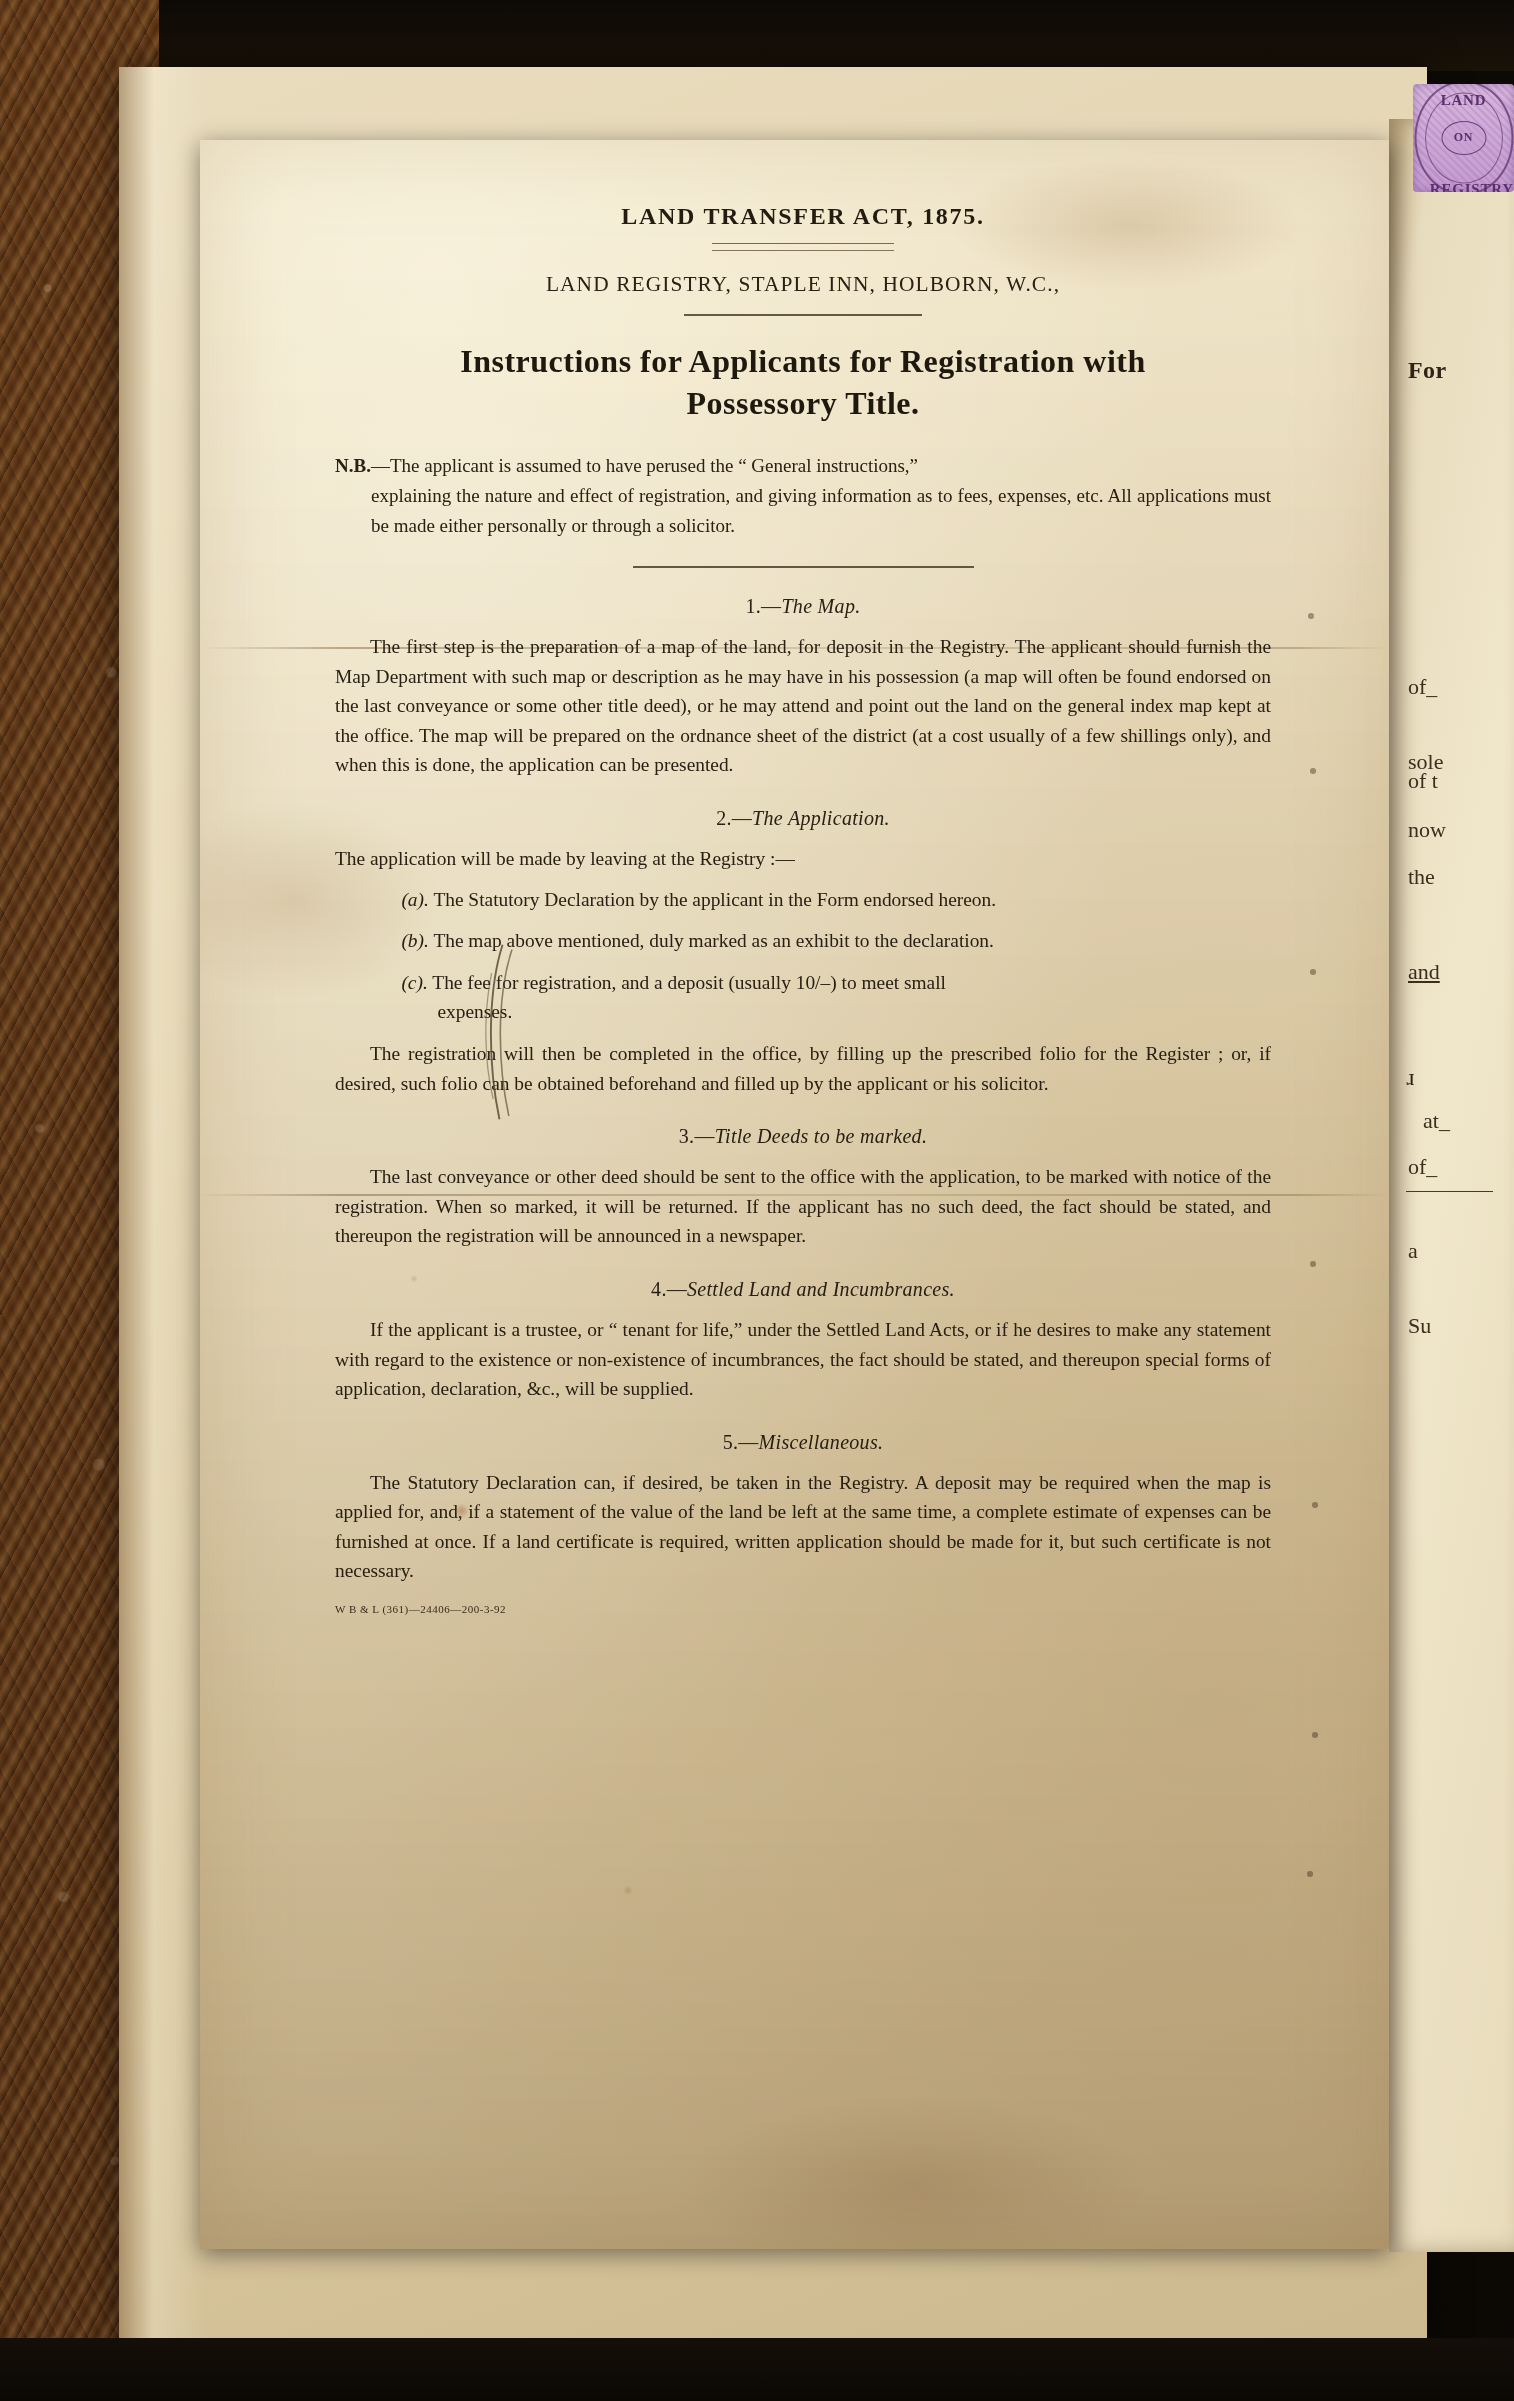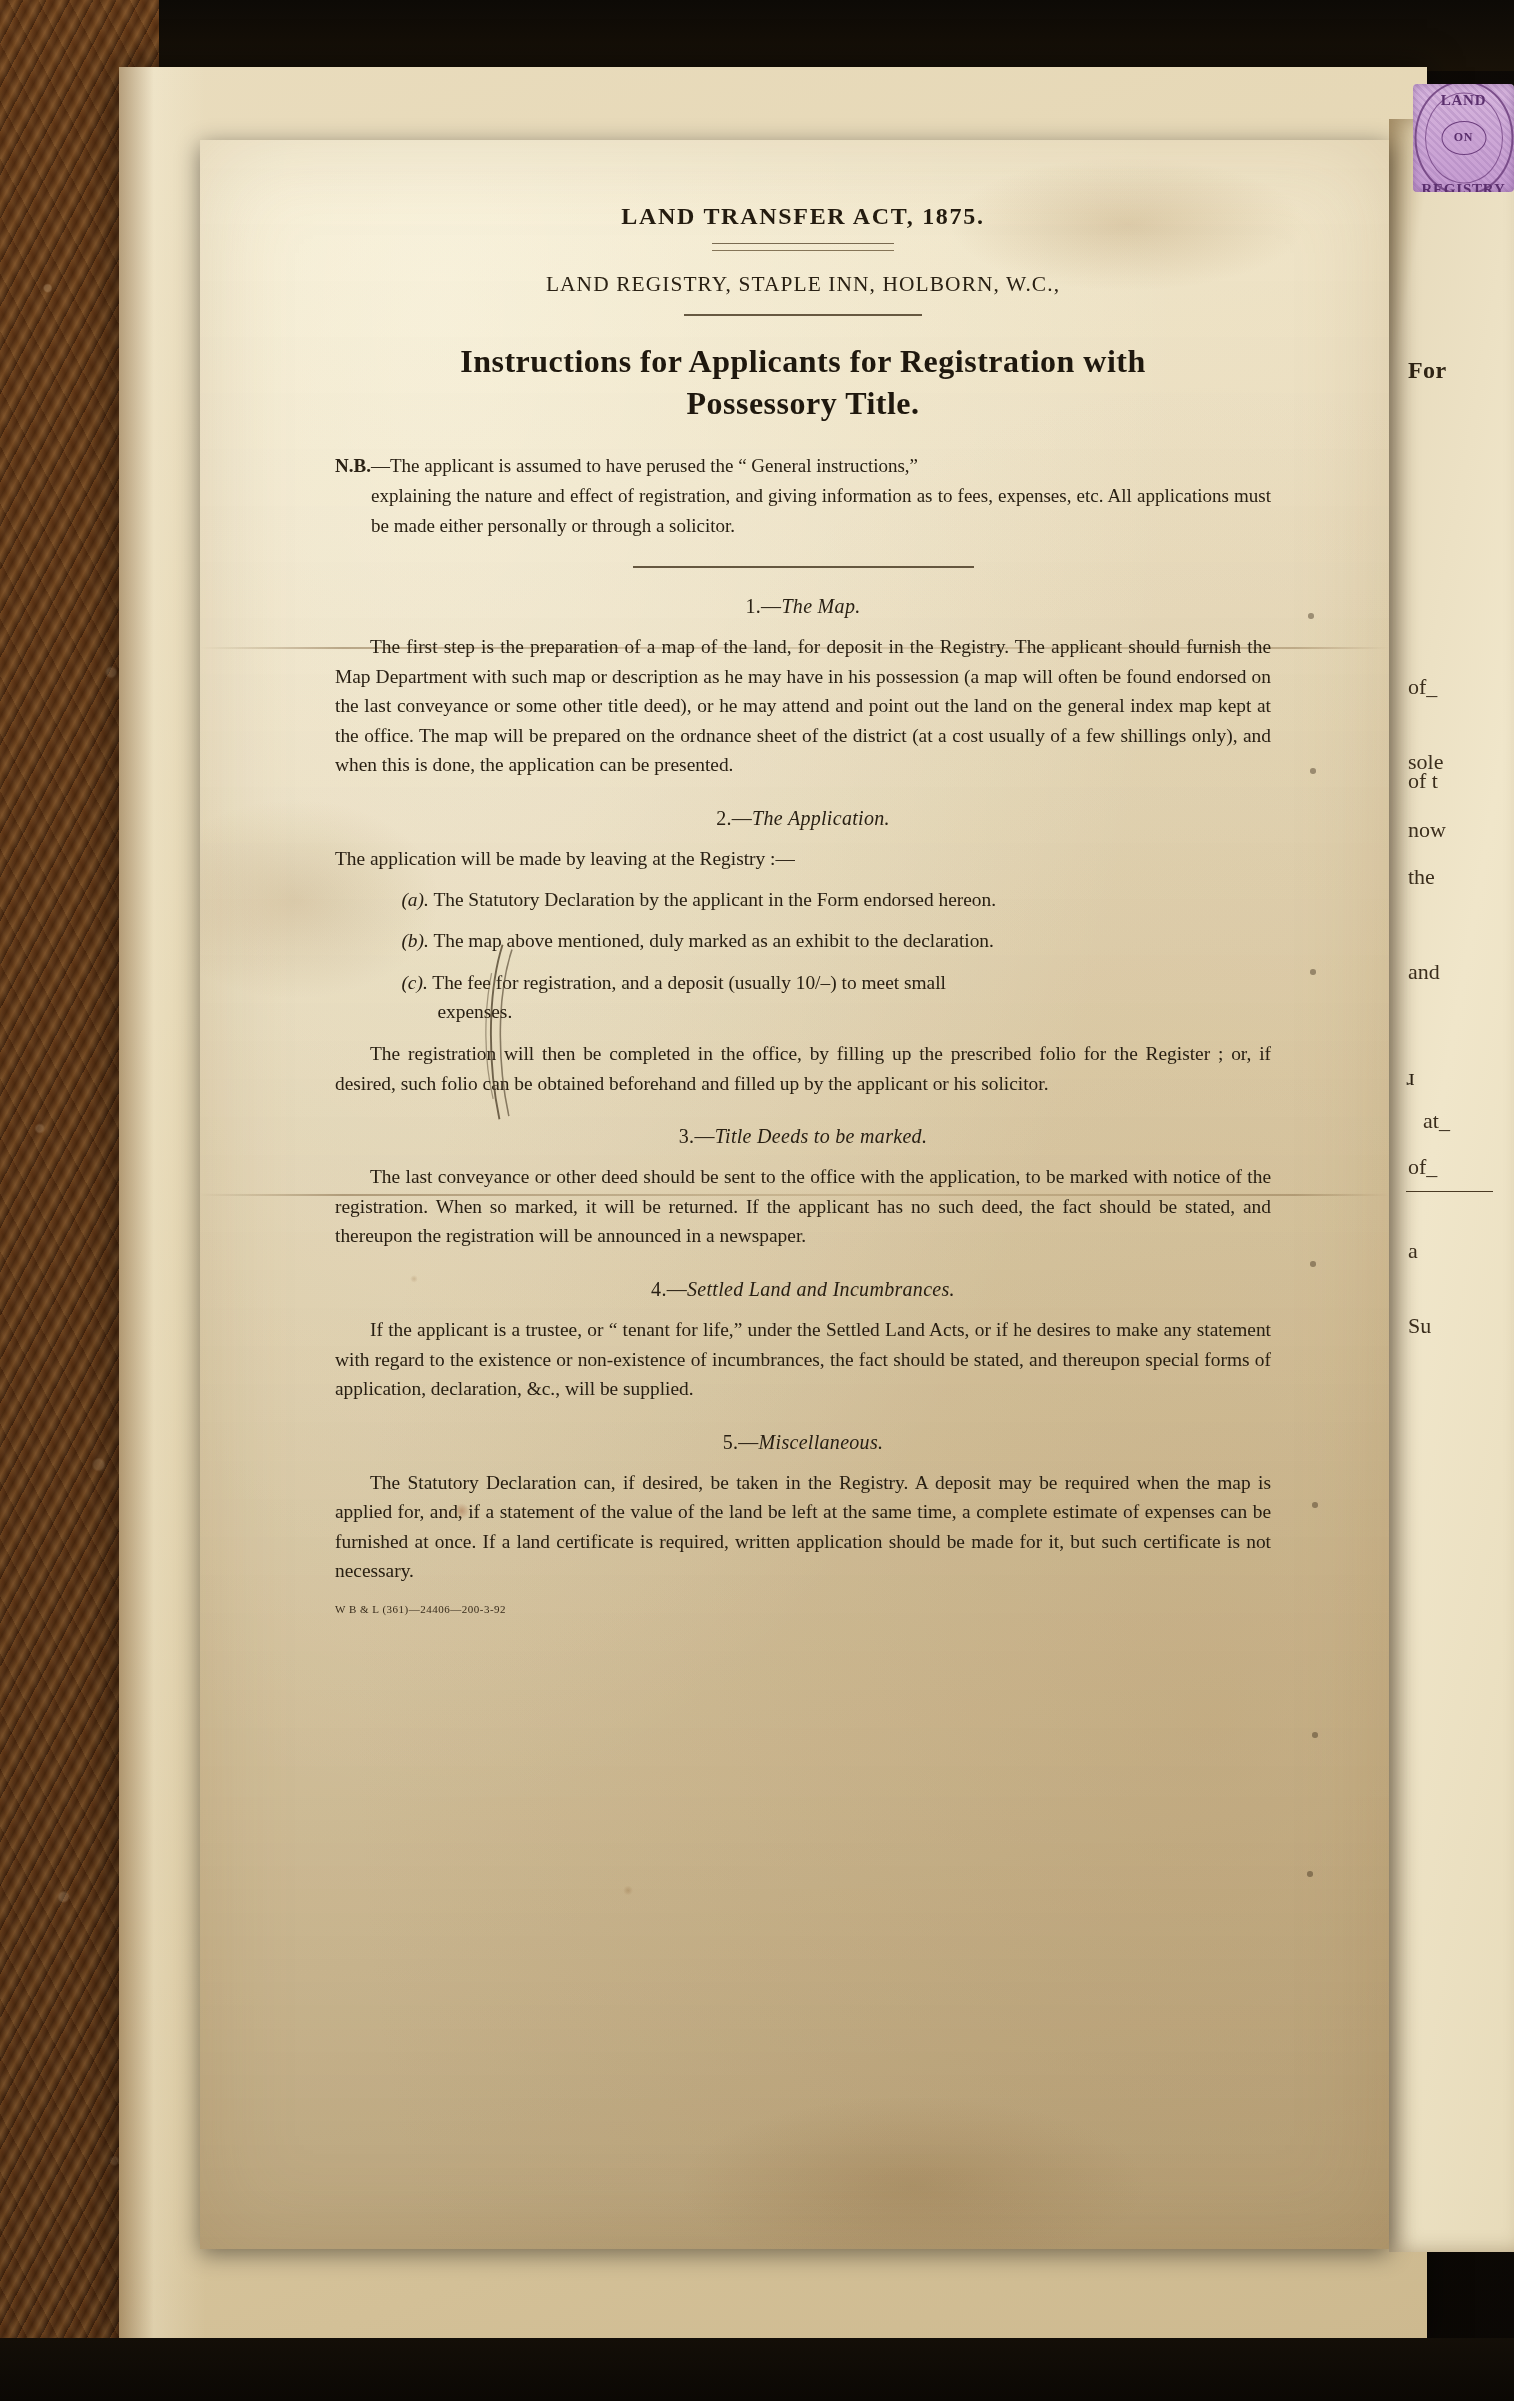--- a/index.html
+++ b/index.html
@@ -188,21 +188,21 @@
     left: 0;
     width: 100%;
     text-align: center;
     color: #5b2f6d;
     font-family: "Liberation Serif", serif;
     font-weight: bold;
     letter-spacing: 0.8px;
   }
   .stamp-top { top: 8px; font-size: 15px; }
   .stamp-mid { top: 46px; font-size: 12px; }
-  .stamp-bot { top: 97px; font-size: 15px; }
+  .stamp-bot { top: 97px; font-size: 15px; text-align: right; }
   .stamp-oval {
     position: absolute;
     left: 50%;
     top: 50%;
     transform: translate(-50%,-50%);
     width: 43px;
     height: 32px;
     border: 1.6px solid #6d3f7e;
     border-radius: 50%;
     background: rgba(200,160,210,0.5);
@@ -375,21 +375,21 @@
   <div class="under-leaf"></div>
   <div class="under-leaf-fold"></div>
 
   <div class="right-leaf">
     <div class="rl-heading">For</div>
     <div class="rl-line" style="left:19px; top:555px;">of_</div>
     <div class="rl-line" style="left:19px; top:603px;margin-top:27px;">sole</div>
     <div class="rl-line" style="left:19px; top:649px;">of t</div>
     <div class="rl-line" style="left:19px; top:698px;">now</div>
     <div class="rl-line" style="left:19px; top:745px;">the</div>
-    <div class="rl-line" style="left:19px; top:840px;">and</div>
+    <div class="rl-line" style="left:19px; top:840px;text-decoration:underline;">and</div>
     <div class="rl-line" style="left:34px; top:989px;text-align:center;">at_</div>
     <div class="rl-line" style="left:19px; top:1035px;">of_</div>
     <div class="rl-line" style="left:19px; top:1119px;">a</div>
     <div class="rl-line" style="left:19px; top:1162px;margin-top:32px;">Su</div>
     <div style="position:absolute;left:17.4px;top:1072px;width:87px;border-top:0.8px solid #4a3a24;"></div>
     <div style="position:absolute;left:17.4px;top:945px;font-size:24px;color:#2e2416;font-family:'Liberation Serif',serif;">ɹ</div>
   </div>
 
   <div class="stamp">
     <div class="stamp-ring"></div>

